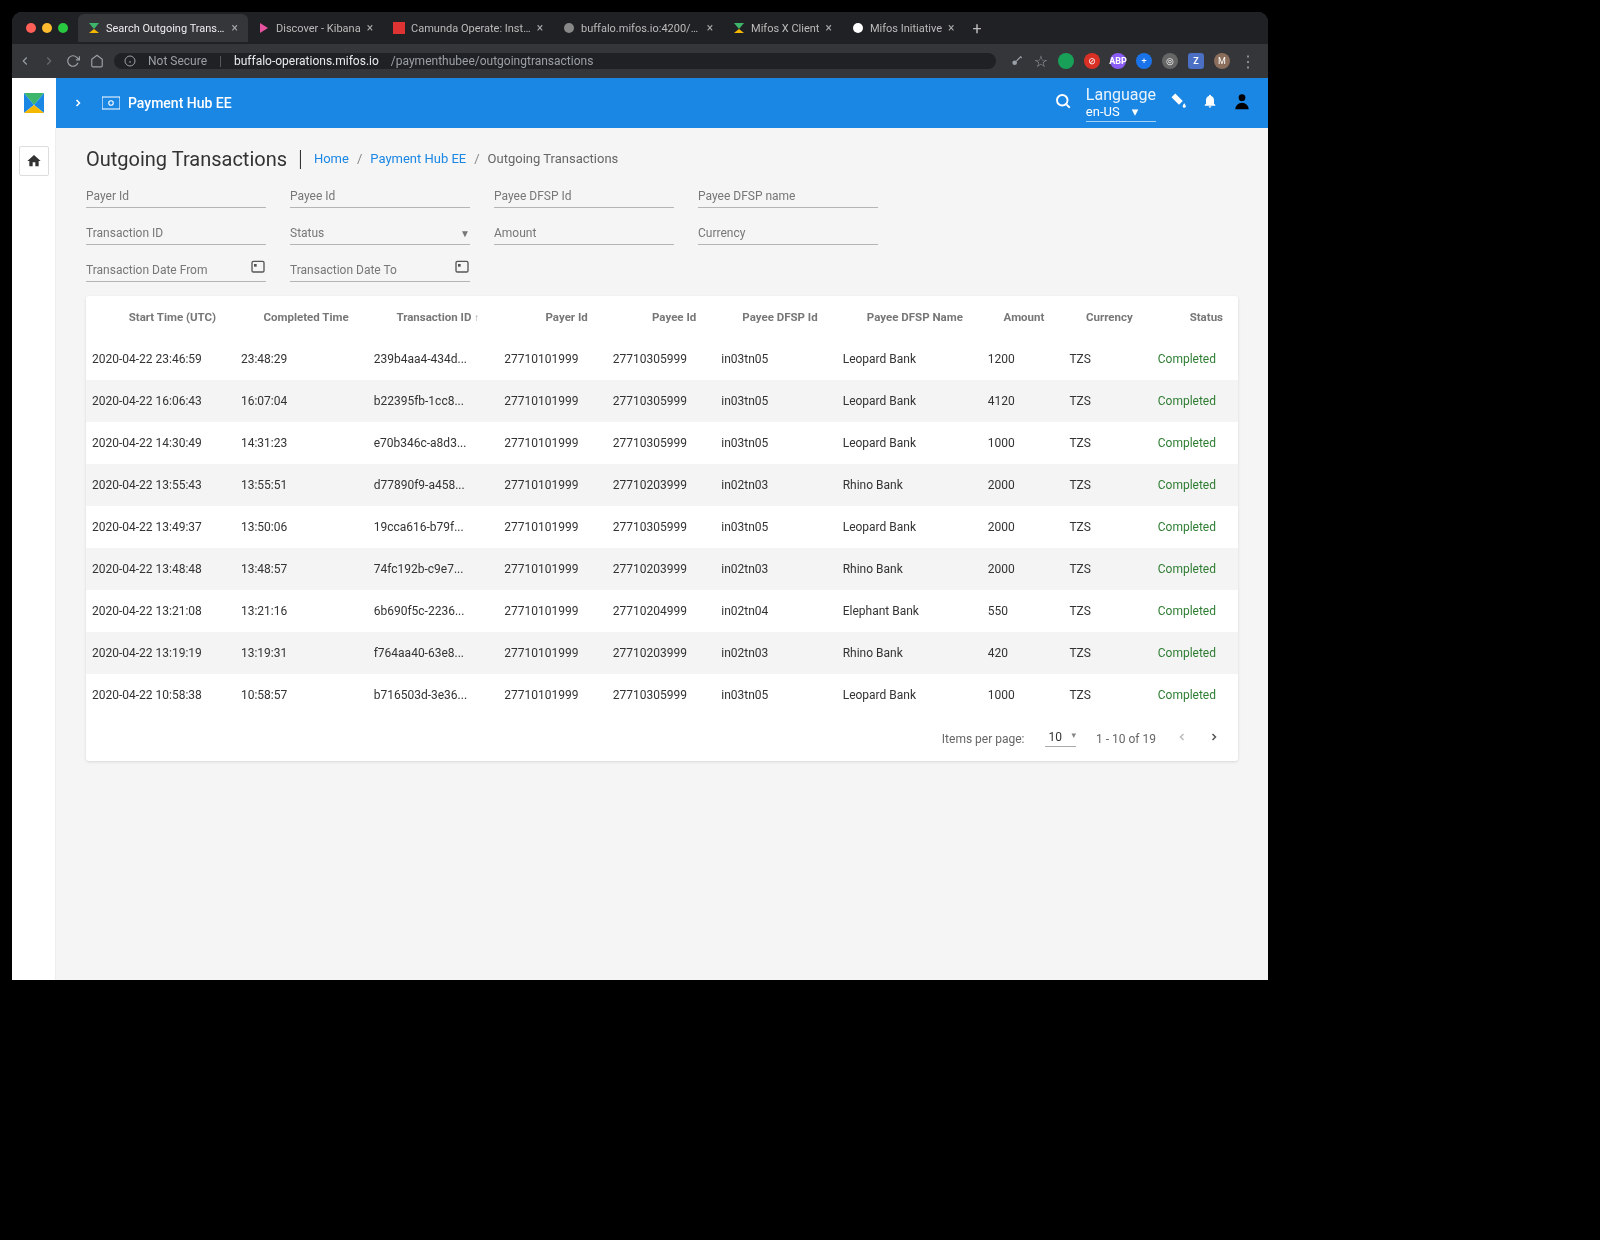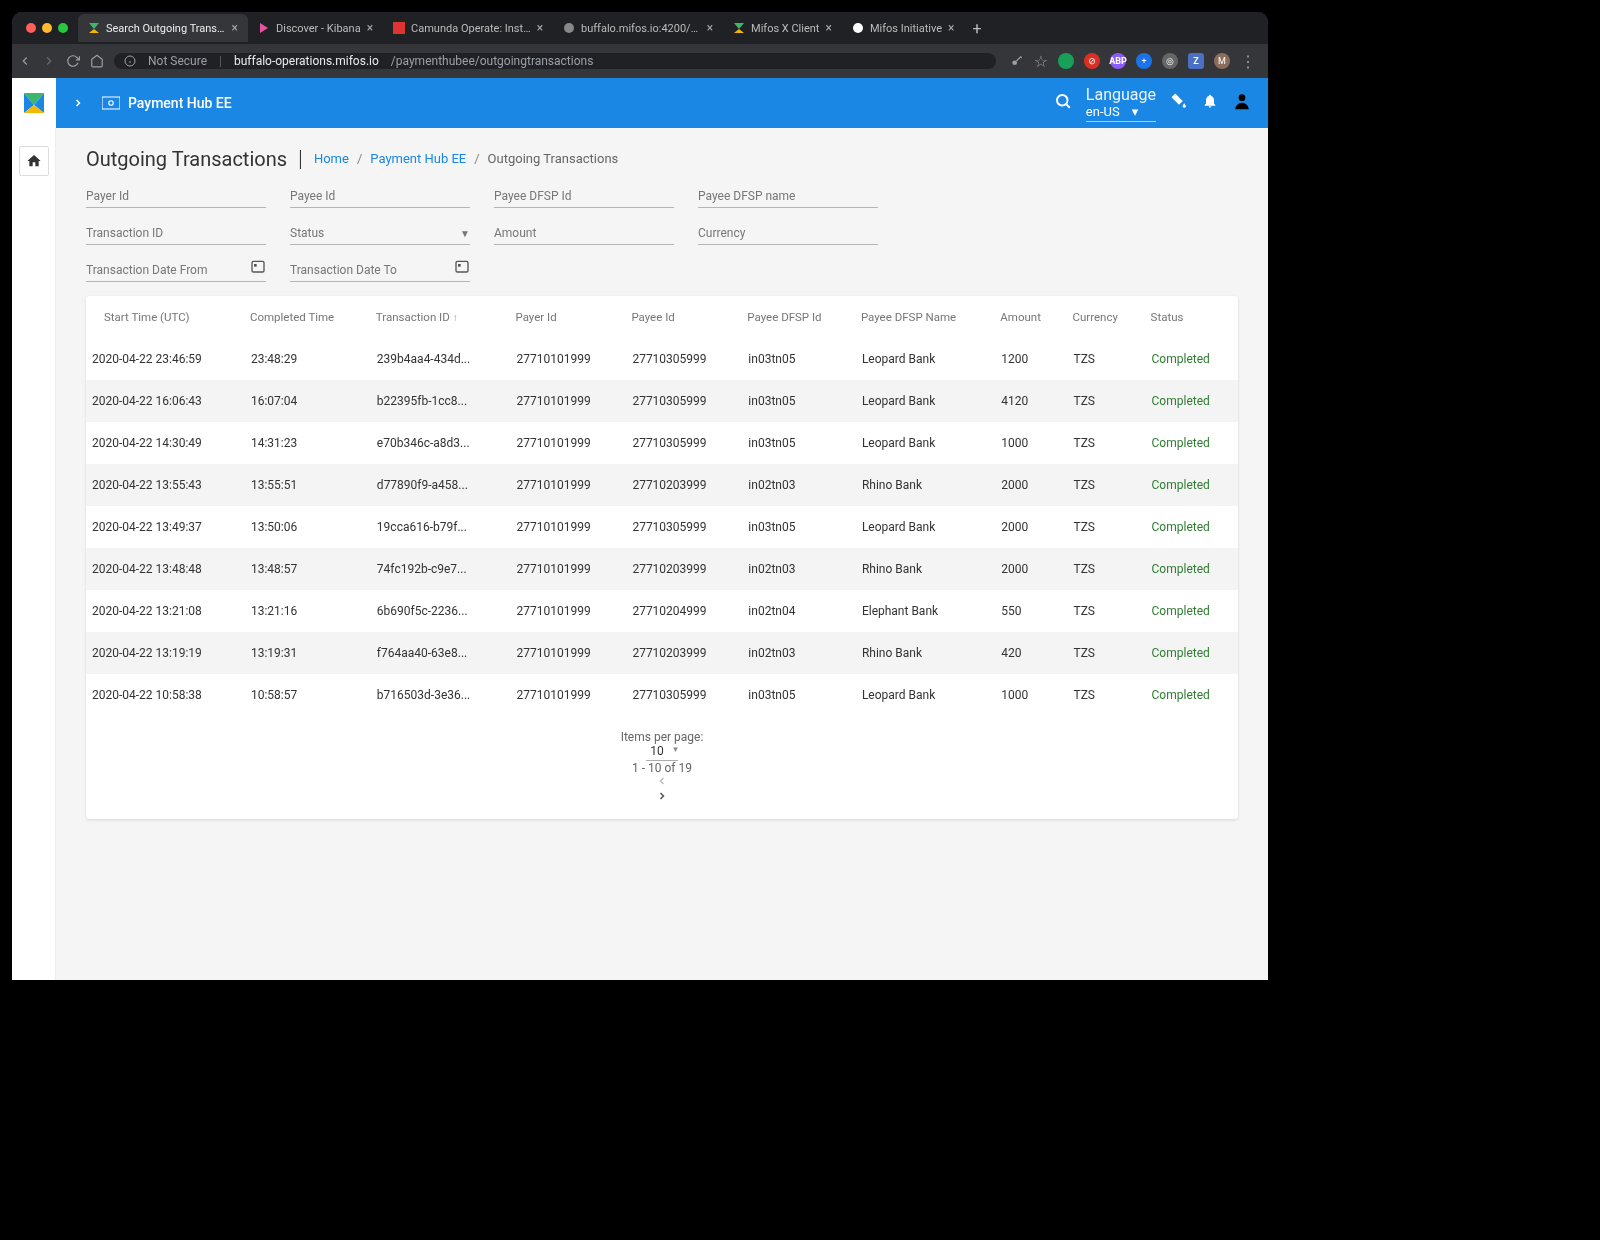--- a/index.html
+++ b/index.html
@@ -49,29 +49,29 @@
 .slash { color:#888; font-size:13px; }
 
 .filters { display:grid; grid-template-columns: repeat(4, 180px); gap: 18px 24px; margin-bottom:10px; }
 .field { position:relative; }
 .field label { font-size:12px; color:#777; display:block; padding-bottom:4px; border-bottom:1px solid #b5b5b5; }
 .field .drop { position:absolute; right:0; bottom:6px; color:#777; font-size:10px; }
 .field .cal { position:absolute; right:0; bottom:4px; color:#555; }
 
 .card { background:#fff; border-radius:3px; box-shadow:0 1px 3px rgba(0,0,0,.12); margin-top:14px; }
 table { width:100%; border-collapse:collapse; font-size:12px; }
-thead th { text-align:left; color:#777; font-weight:400; padding:14px 9px; font-size:11.5px; }
+thead th { text-align:right; color:#777; font-weight:700; padding:14px 15px; font-size:11.5px; }
 thead th:first-child { padding-left:18px; }
 tbody td { padding:14px 10px; color:#333; }
 tbody td:first-child { padding-left:6px; }
 tbody tr:nth-child(even) { background:#f4f4f4; }
 .status-c { color:#2e7d32; }
 .sort-icn { color:#999; font-size:10px; }
 
-.paginator { display:flex; justify-content:flex-end; align-items:center; padding:14px 18px; color:#666; font-size:12px;flex-direction:column; }
+.paginator { display:flex; justify-content:flex-end; align-items:center; gap:20px; padding:14px 18px; color:#666; font-size:12px; }
 .paginator .sel { border-bottom:1px solid #aaa; padding:0 14px 2px 4px; position:relative; color:#333;}
 .paginator .sel::after { content:"▾"; position:absolute; right:0; font-size:9px; color:#888; }
 .pg-btn { color:#bbb; cursor:pointer; }
 .pg-btn.active { color:#555; }
 
 .trunc { white-space:nowrap; overflow:hidden; text-overflow:ellipsis; max-width:96px; display:inline-block; vertical-align:bottom;}
 </style>
 </head>
 <body>
 

